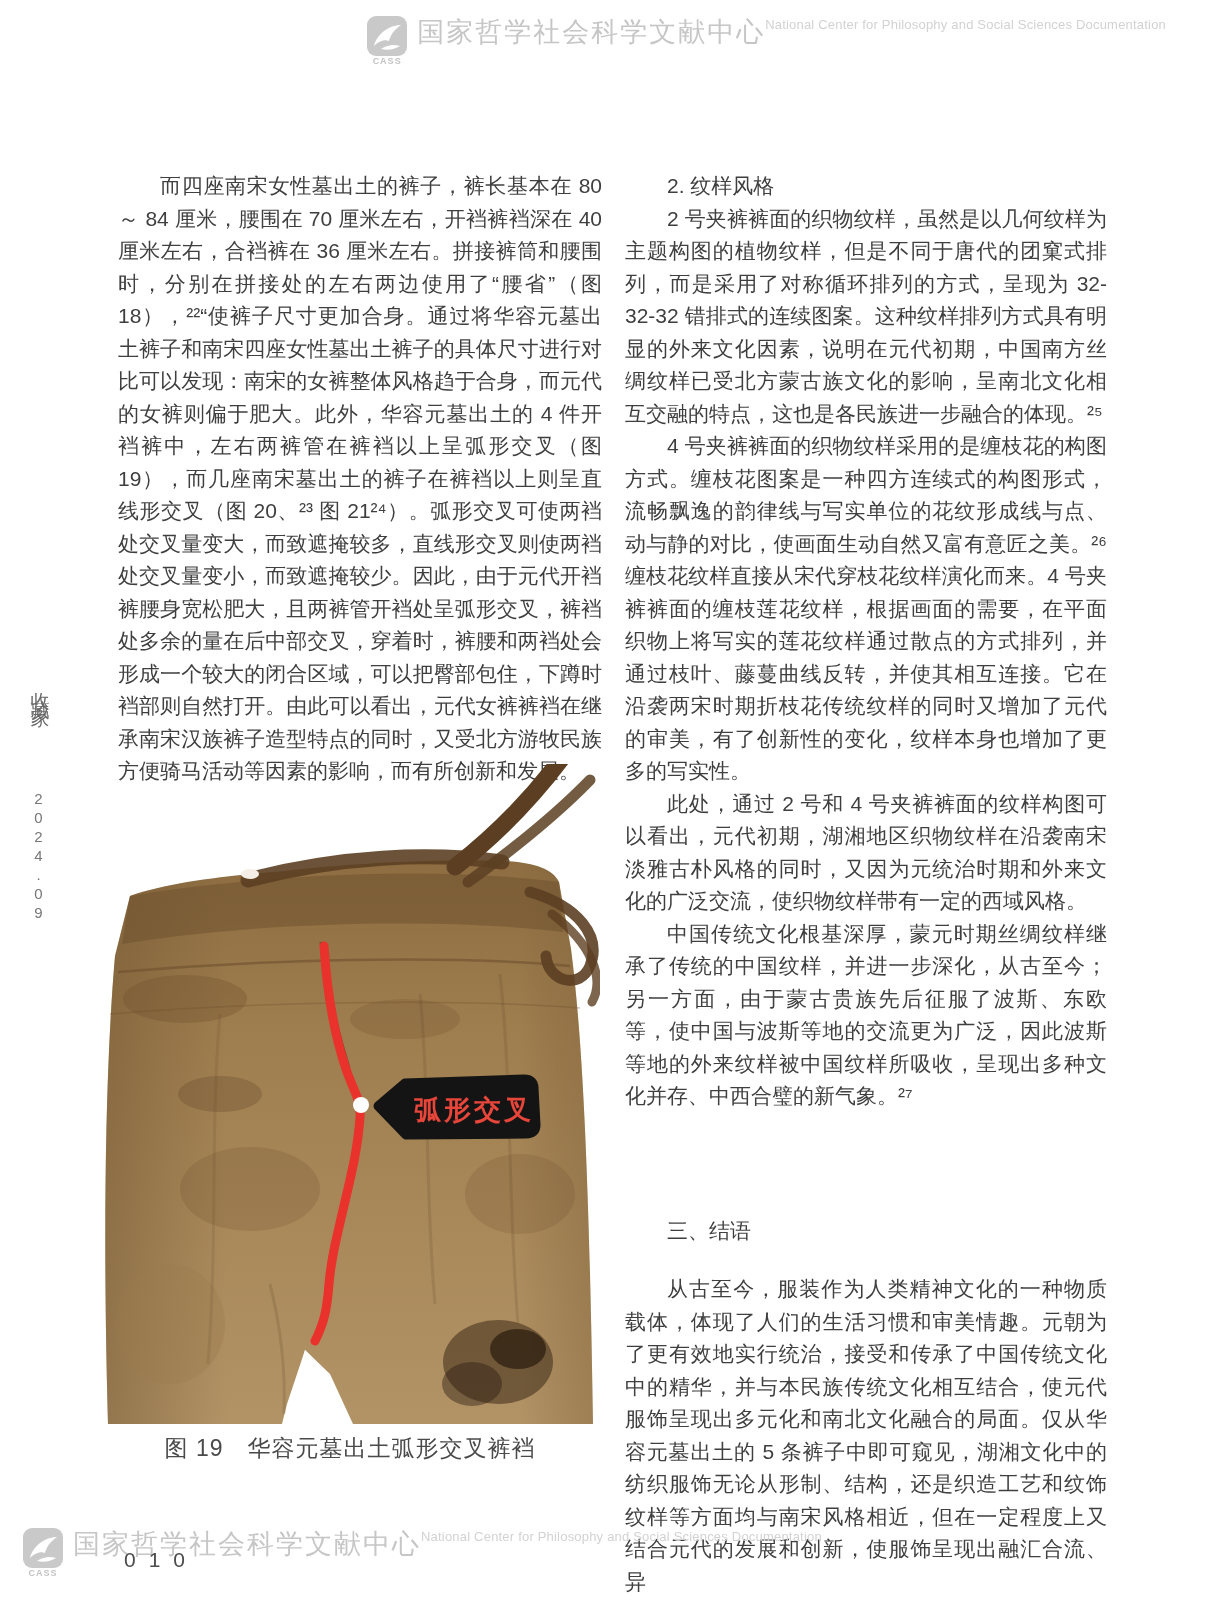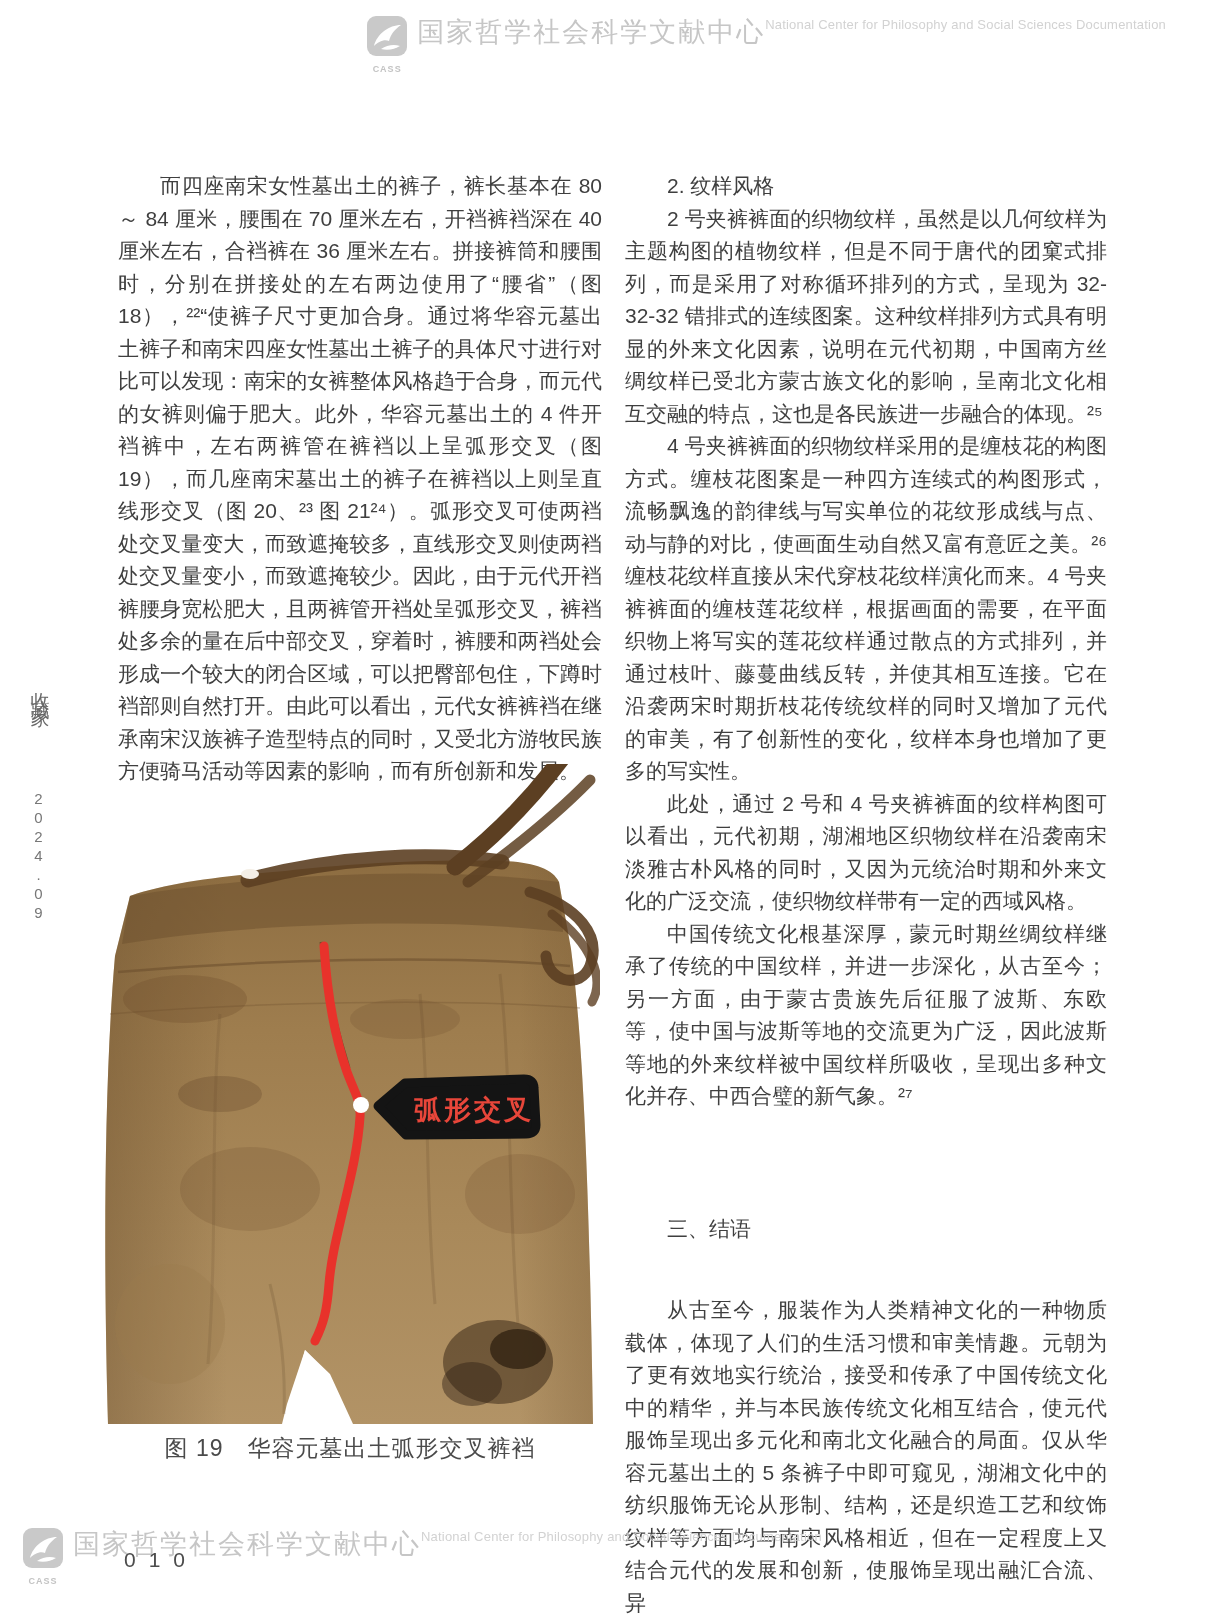--- a/index.html
+++ b/index.html
@@ -11,21 +11,21 @@
     font-family: "Liberation Sans", "DejaVu Sans", sans-serif;
     color: #3f3f3f;
   }
 
   
   .wm { position: absolute; display: flex; gap: 9px; align-items: flex-start; }
   .wm-top { top: 16px; right: 52px; }
   .wm-bottom { left: 22px; top: 1528px; }
   .wm-icon-col { display:flex; flex-direction:column; align-items:center; width:42px; }
   .wm-icon { width: 40px; height: 40px; }
-  .wm-cass { font-size: 9px; font-weight: bold; letter-spacing: 1px; color:#c3c3c3; margin-top:8px; }
+  .wm-cass { font-size: 9px; font-weight: bold; letter-spacing: 1px; color:#c3c3c3; margin-top:0; }
   .wm-text-col { display:flex; flex-direction:row; }
   .wm-cn { font-size: 27px; letter-spacing: 2px; color:#c6c6c6; line-height: 32px; white-space: nowrap; }
   .wm-en { font-size: 13px; color:#d2d2d2; letter-spacing: .2px; margin-top: 1px; white-space: nowrap; }
 
   .page-num {
     position: absolute; left: 124px; top: 1548px;
     font-size: 21px; color: #4c4c4c; letter-spacing: 13px; z-index: 3;
   }
 
   
@@ -35,21 +35,21 @@
     color: #686868; z-index: 2;
   }
   .side-journal { left: 27px; top: 678px; font-size: 19px; letter-spacing: 7px; }
   .side-issue   { left: 30px; top: 790px; font-size: 15px; letter-spacing: 2px; color:#777; }
 
   
   .col { position: absolute; top: 170px; font-size: 21px; line-height: 32.5px; text-align: justify; }
   .col-left  { left: 118px; width: 484px; }
   .col-right { left: 625px; width: 482px; }
   .col p, .col h3 { text-indent: 2em; font-weight: 400; font-size: 21px; line-height: 32.5px; }
-  .heading-conclusion { margin-top: 102px; margin-bottom: 47px; font-family: Liberation Mono, monospace; }
+  .heading-conclusion { margin-top: 102px; margin-bottom: 26px; }
 
   
   .figure { position: absolute; left: 100px; top: 764px; width: 500px; z-index: 1; }
   .figure svg { display: block; }
   .fig-caption {
     margin-top: 9px; text-align: center;
     font-size: 23px; color: #4a4a4a; letter-spacing: 1px;
   }
 </style>
 </head>

